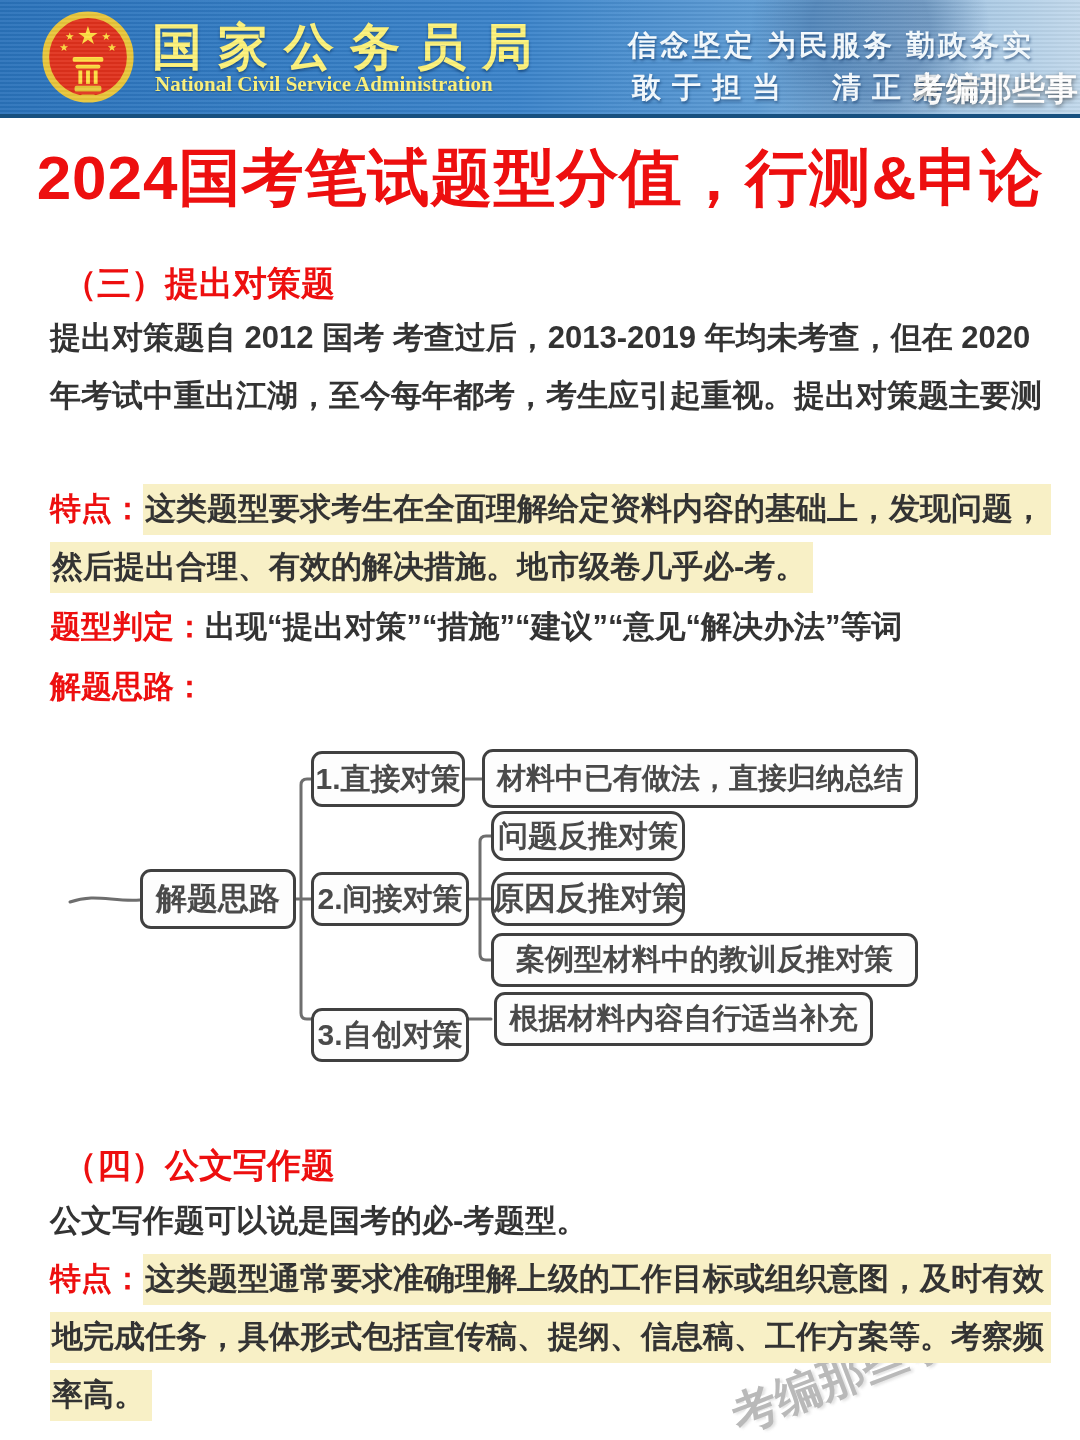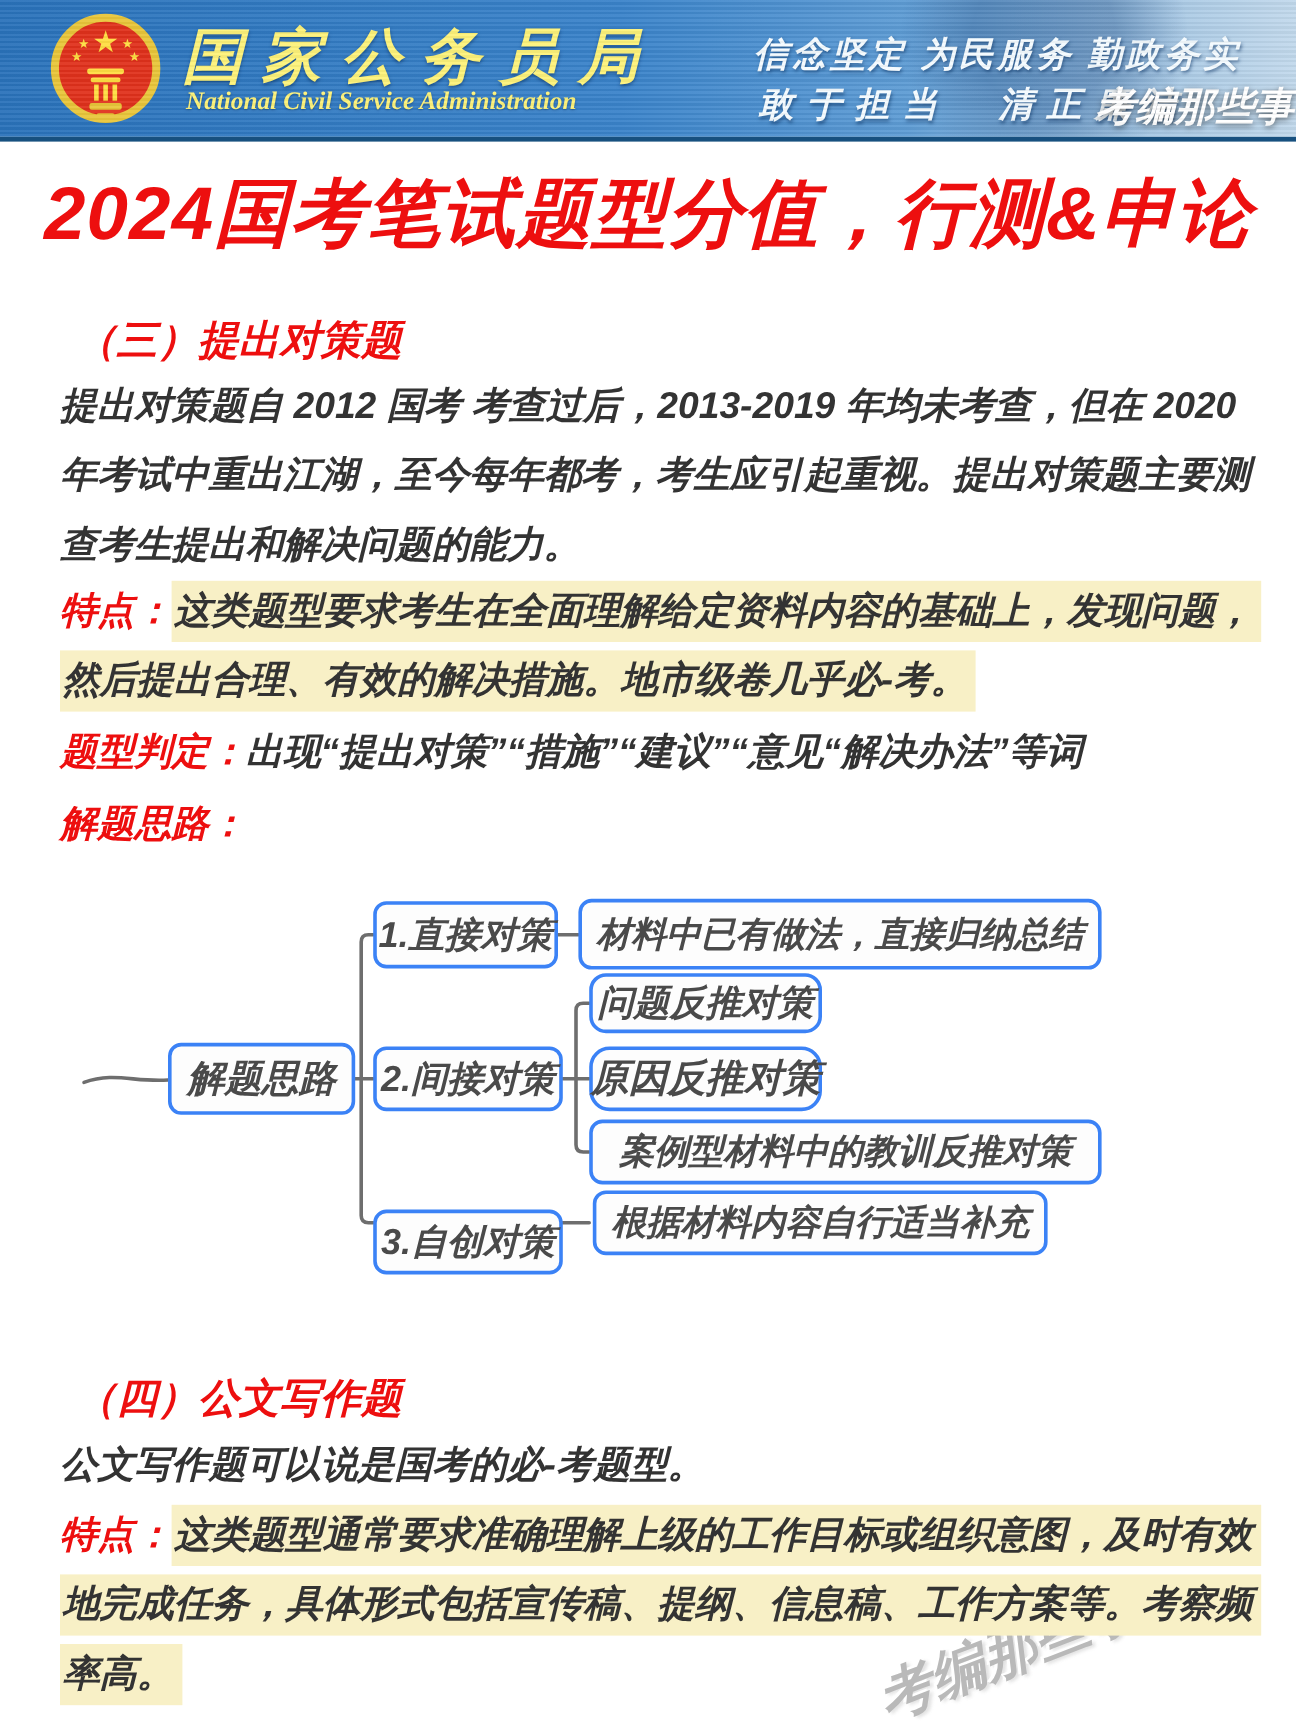--- a/index.html
+++ b/index.html
@@ -1,20 +1,19 @@
 <!DOCTYPE html>
 <html><head>
 <meta charset="utf-8">
 <style>
   html,body{margin:0;padding:0;}
   .page{
     position:relative; width:1080px; height:1440px; overflow:hidden;
     background:#ffffff;
     font-family:"Liberation Sans","DejaVu Sans",sans-serif;
-    font-style:italic;
   }
   
   .banner{
     position:absolute; left:0; top:0; width:1080px; height:114px;
     background:
       radial-gradient(circle at 870px 30px, rgba(20,70,130,.35) 0 60px, rgba(20,70,130,0) 120px),
       linear-gradient(90deg,#2a72ba 0%,#3a83ca 48%,#5e9cd4 70%,#9dc2e2 85%,#c2d9ec 100%);
     border-bottom:4px solid #17507f;
   }
   .banner::after{ 
@@ -66,21 +65,21 @@
     height:58px; line-height:58px; font-size:31px; font-weight:600;
     color:#333333; white-space:nowrap;
   }
   .rl{ color:#ed0f0f; font-weight:800; }
   .hl{ background:#f8f0c6; padding:7px 7px 9px 2px;margin-top:41px; }
   
   .flow{ position:absolute; left:0; top:730px; width:1080px; height:350px; z-index:2; }
   .flow svg{ position:absolute; left:0; top:0; }
   .fbox{
     position:absolute; box-sizing:border-box;
-    border:3px solid #3b82f6; border-radius:11px; background:#fdfdfd;
+    border:3px solid #404040; border-radius:11px; background:#fdfdfd;
     display:flex; align-items:center; justify-content:center;
     font-weight:800; color:#4a4a4a; white-space:nowrap;
   }
   
   .diag-watermark{
     position:absolute; left:726px; top:1346px; z-index:1;
     font-size:46px; font-weight:900; color:#8f8f8f; opacity:.62;
     transform:rotate(-21deg);
     text-shadow:-2px -2px 0 #ffffff, 2px 2px 3px #cfcfcf;
     white-space:nowrap;
@@ -115,21 +114,20 @@
     <div class="banner-watermark">考编那些事</div>
   </div>
 
   <div class="title">2024国考笔试题型分值，行测&amp;申论</div>
 
   <div class="sec-head" style="top:241px;margin-top:20px;">（三）提出对策题</div>
 
   <div class="block" style="top:309px;">
     <div class="tl">提出对策题自 2012 国考 考查过后，2013-2019 年均未考查，但在 2020</div>
     <div class="tl">年考试中重出江湖，至今每年都考，考生应引起重视。提出对策题主要测</div>
-    <div class="tl">查考生提出和解决问题的能力。</div>
   </div>
 
   <div class="block" style="top:480px;">
     <div class="tl"><span class="rl">特点：</span><span class="hl">这类题型要求考生在全面理解给定资料内容的基础上，发现问题，</span></div>
     <div class="tl"><span class="hl">然后提出合理、有效的解决措施。地市级卷几乎必-考。</span></div>
   </div>
 
   <div class="block" style="top:598px;">
     <div class="tl"><span class="rl">题型判定：</span><span>出现“提出对策”“措施”“建议”“意见“解决办法”等词</span></div>
   </div>

